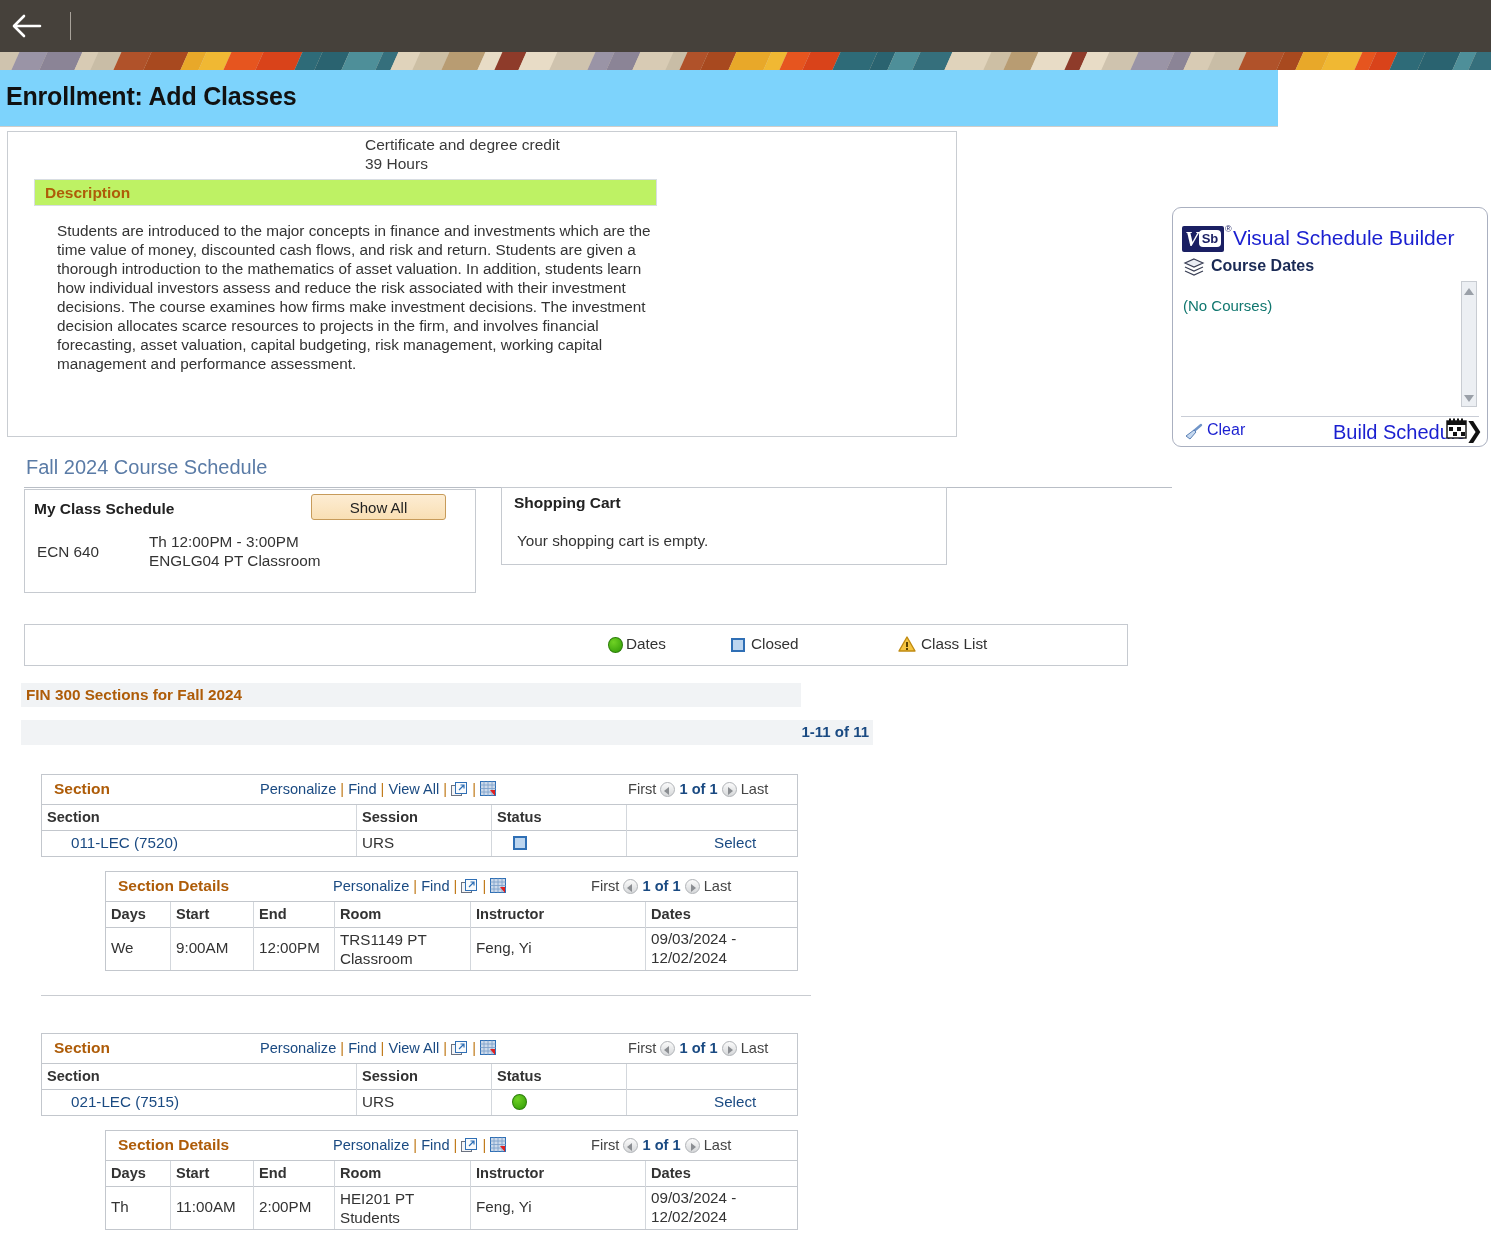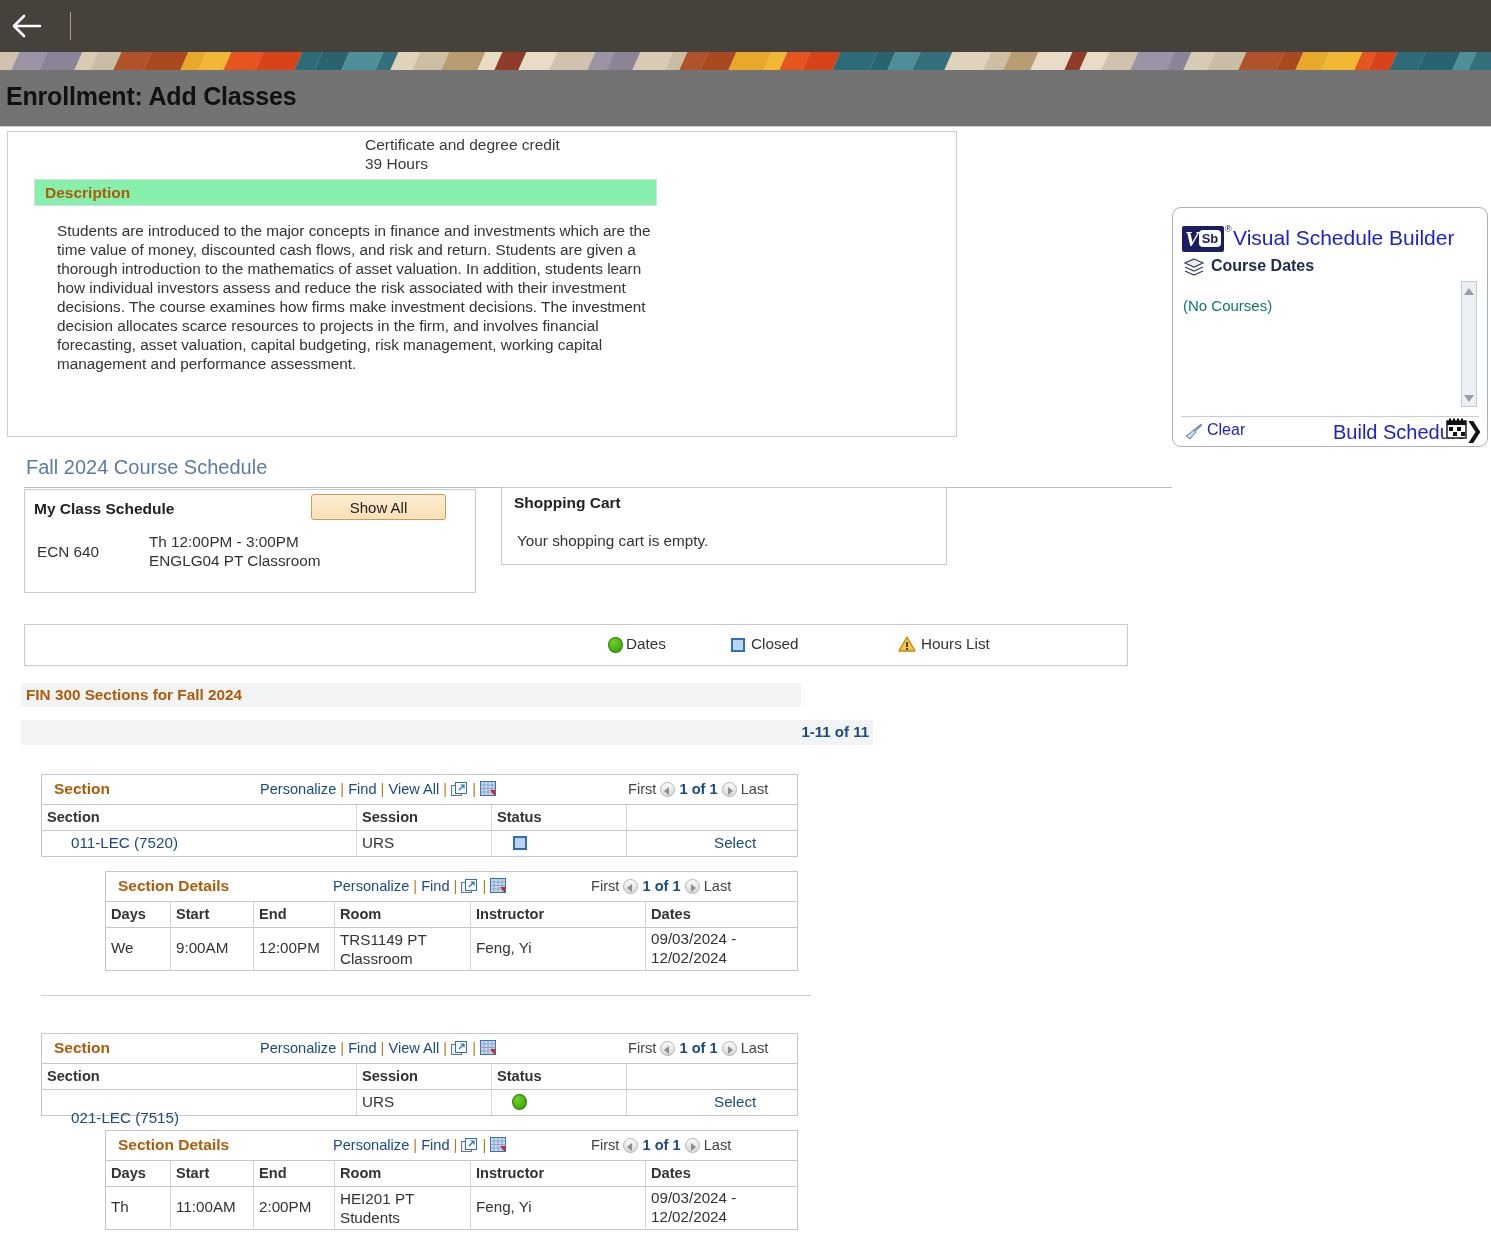--- a/index.html
+++ b/index.html
@@ -31,42 +31,42 @@
     overflow: hidden;
     background: #d9cdb8;
   }
   .stripe {
     position: absolute; top: -8px; height: 36px; width: 40px;
     transform: skewX(-24deg);
   }
 
   
   #titlebar {
-    position: absolute; left: 0; top: 70px; width: 1491px; height: 57px;
-    background: #737373; border-bottom: 1px solid #cfcdca;
+    position: absolute; left: 0; top: 70px; width: 1278px; height: 57px;
+    background: #7dd3fc; border-bottom: 1px solid #cfcdca;
   }
   #page-title {
     position: absolute; left: 6px; top: 12px;
     font-size: 25px; font-weight: bold; color: #111; letter-spacing: -0.2px;
   }
 
   
   #course-panel {
     position: absolute; left: 7px; top: 131px; width: 950px; height: 306px;
     border: 1px solid #c9cdd2; background: #fff;
   }
   #credit-line1 {
     position: absolute; left: 357px; top: 4px; font-size: 15.5px; color: #3a3a3a;
   }
   #credit-line2 {
     position: absolute; left: 357px; top: 23px; font-size: 15.5px; color: #3a3a3a;
   }
   #desc-header {
     position: absolute; left: 26px; top: 47px; width: 623px; height: 27px;
-    background: #86efac; border: 1px solid #d8dde2;
+    background: #bef264; border: 1px solid #d8dde2;
   }
   #desc-header-label {
     position: absolute; left: 10px; top: 4px;
     font-size: 15.5px; font-weight: bold; color: #ae5c08;
   }
   #desc-body {
     position: absolute; left: 49px; top: 89px; width: 604px;
     font-size: 15.3px; line-height: 19px; color: #333;
   }
   #add-to-queue-wrap {
@@ -450,21 +450,21 @@
   <span class="legend-square" style="left:706px; top:13px"></span>
   <span class="legend-item" style="left:726px">Closed</span>
 
   <span style="position:absolute; left:873px; top:11px">
     <svg width="18" height="17" viewBox="0 0 18 17">
       <path d="M9 1 L17 15 L1 15 Z" fill="#f5c542" stroke="#c08a10" stroke-width="1.4" stroke-linejoin="round"></path>
       <rect x="8" y="6" width="2" height="5" fill="#5a4200"></rect>
       <rect x="8" y="12" width="2" height="2" fill="#5a4200"></rect>
     </svg>
   </span>
-  <span class="legend-item" style="left:896px">Hours List</span>
+  <span class="legend-item" style="left:896px">Class List</span>
 </div>
 
 <div id="sections-head">
   <span id="sections-head-label">FIN 300 Sections for Fall 2024</span>
 </div>
 <div id="paging-bar">
   <span id="paging-count">1-11 of 11</span>
 </div>
 
 <div class="grid" id="grid1" style="left:41px; top:774px; width:757px; height:83px;">
@@ -585,21 +585,21 @@
   </div>
   <div class="col-hdr-row">
     <span class="col-hdr" style="left:5px">Section</span>
     <span class="col-hdr" style="left:320px">Session</span>
     <span class="col-hdr" style="left:455px">Status</span>
     <span class="vline" style="left:314px; height:26px"></span>
     <span class="vline" style="left:449px; height:26px"></span>
     <span class="vline" style="left:584px; height:26px"></span>
   </div>
   <div style="position:relative; height:25px;">
-    <span class="data-cell link-cell" style="left:5px; top:19px">021-LEC (7515)</span>
+    <span class="data-cell link-cell" style="left:5px; top:3px">021-LEC (7515)</span>
     <span class="data-cell" style="left:320px; top:3px">URS</span>
     <span class="legend-circle" style="left:470px; top:4px"></span>
     <span class="data-cell link-cell" style="left:648px; top:3px">Select</span>
     <span class="vline" style="left:314px; height:25px"></span>
     <span class="vline" style="left:449px; height:25px"></span>
     <span class="vline" style="left:584px; height:25px"></span>
   </div>
 </div>
 
 <div class="grid" id="details2" style="left:105px; top:1130px; width:693px; height:100px;">

